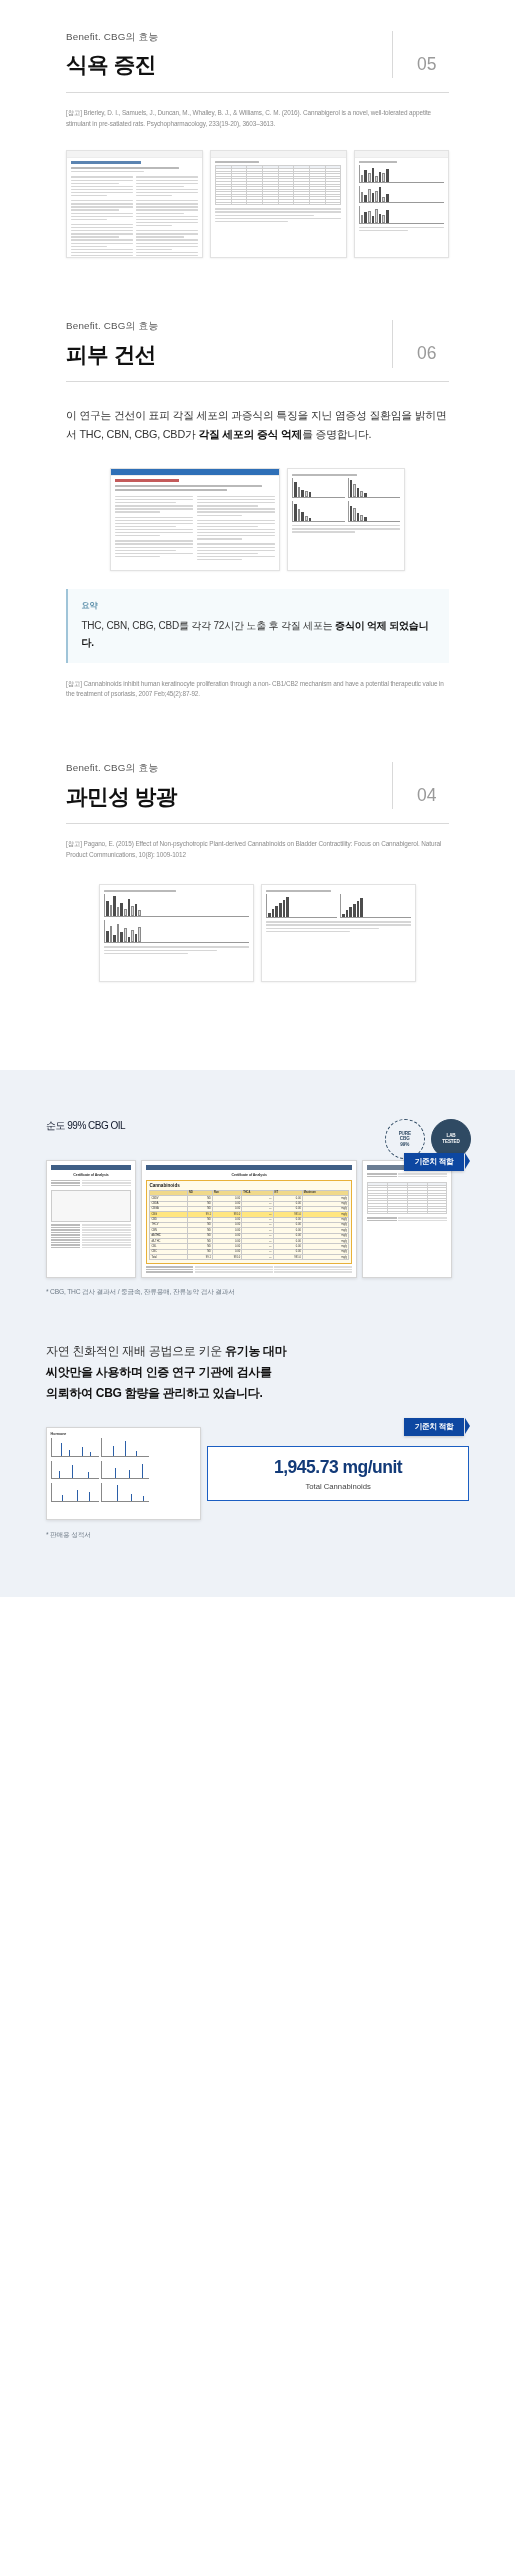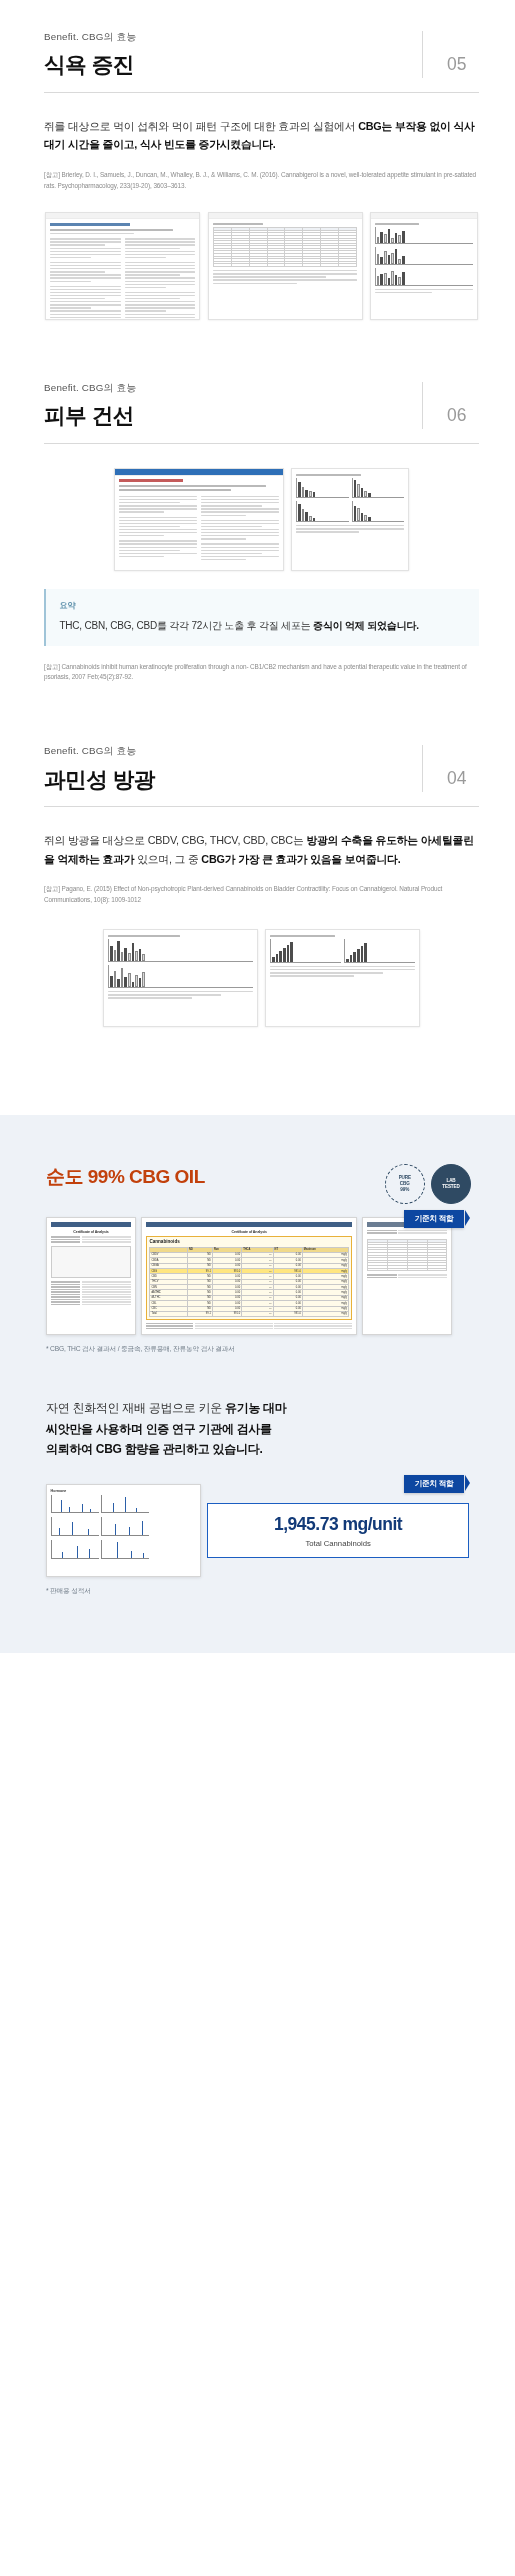--- a/index.html
+++ b/index.html
@@ -13,22 +13,21 @@
 
   .page {
     width: 515px;
     margin: 0 auto;
     background: #ffffff;
     position: relative;
   }
 
   
   .section {
-    padding: 0 36px;
-    margin-left: 8px;
+    padding: 0 66px;
   }
   .sec-header {
     display: flex;
     align-items: flex-end;
     justify-content: space-between;
     border-bottom: 1px solid #d9d9d9;
     padding-bottom: 13.4px;
   }
   .sec-header-left { display: flex; flex-direction: column; }
   .sec-eyebrow {
@@ -186,23 +185,23 @@
     position: relative;
   }
   .drop svg { display: block; }
   .ing-head-label {
     font-size: 11.3px;
     font-weight: bold;
     color: #2c3d52;
     letter-spacing: -0.2px;
   }
   .ing-sub {
-    font-size: 19px;
-    font-weight: bold;
-    color: #c2410c;
+    font-size: 10px;
+    font-weight: normal;
+    color: #0f172a;
     letter-spacing: -0.5px;
     margin-bottom: 5.2px;
   }
   .ing-title {
     font-size: 27px;
     font-weight: bold;
     color: #1b2a3a;
     letter-spacing: -1px;
     line-height: 1.15;
   }
@@ -395,21 +394,20 @@
 
   <div class="sp-60"></div>
   <div class="section">
     <div class="sec-header">
       <div class="sec-header-left">
         <div class="sec-eyebrow">Benefit. CBG의 효능</div>
         <div class="sec-title">식욕 증진</div>
       </div>
       <div class="sec-num">05</div>
     </div>
-    <div class="sec-body">쥐를 대상으로 먹이 섭취와 먹이 패턴 구조에 대한 효과의 실험에서 <b>CBG는 부작용 없이 식사 대기 시간을 줄이고, 식사 빈도를 증가시켰습니다.</b></div>
     <div class="ref">[참고] Brierley, D. I., Samuels, J., Duncan, M., Whalley, B. J., &amp; Williams, C. M. (2016). Cannabigerol is a novel, well-tolerated appetite stimulant in pre-satiated rats. Psychopharmacology, 233(19-20), 3603–3613.</div>
 
     <div class="papers">
 
       <div class="paper" style="width:155px;height:108px;">
         <div class="ptitlebar"></div>
         <div class="pinner">
           <div class="hdrblock blue" style="width:55%;height:2.6px;"></div>
           <div class="txtline dark" style="width:85%;height:2.1px;"></div>
           <div class="txtline short"></div>
@@ -689,20 +687,21 @@
   <div class="sp-120"></div>
 
   <div class="section">
     <div class="sec-header">
       <div class="sec-header-left">
         <div class="sec-eyebrow">Benefit. CBG의 효능</div>
         <div class="sec-title">피부 건선</div>
       </div>
       <div class="sec-num">06</div>
     </div>
+    <div class="sec-body">이 연구는 건선이 표피 각질 세포의 과증식의 특징을 지닌 염증성 질환임을 밝히면서 THC, CBN, CBG, CBD가 <b>각질 세포의 증식 억제</b>를 증명합니다.</div>
 
     <div class="papers" style="margin-top:24px;">
       <div class="paper" style="width:170px;height:103px;">
         <div class="ptitlebar" style="background:#2e6fb7;height:7.2px;"></div>
         <div class="pinner">
           <div class="hdrblock red" style="width:40%;height:2.1px;"></div>
           <div class="txtline dark" style="width:92%;height:2.3px;"></div>
           <div class="txtline dark" style="width:70%;height:2.3px;"></div>
           <div style="height:3.1px;"></div>
           <div class="cols2">
@@ -810,21 +809,20 @@
   <div class="sp-120"></div>
 
   <div class="section">
     <div class="sec-header">
       <div class="sec-header-left">
         <div class="sec-eyebrow">Benefit. CBG의 효능</div>
         <div class="sec-title">과민성 방광</div>
       </div>
       <div class="sec-num">04</div>
     </div>
-    <div class="sec-body">쥐의 방광을 대상으로 CBDV, CBG, THCV, CBD, CBC는 <b>방광의 수축을 유도하는 아세틸콜린을 억제하는 효과가</b> 있으며, 그 중 <b>CBG가 가장 큰 효과가 있음을 보여줍니다.</b></div>
     <div class="ref">[참고] Pagano, E. (2015) Effect of Non-psychotropic Plant-derived Cannabinoids on Bladder Contractility: Focus on Cannabigerol. Natural Product Communications, 10(8): 1009-1012</div>
 
     <div class="papers" style="margin-top:23px;">
       <div class="paper" style="width:155px;height:98px;">
         <div class="pinner" style="padding-top:5.2px;">
           <div class="txtline dark" style="width:50%;height:2.1px;"></div>
           <div class="minichart" style="height:23px;">
             <i style="height:70%"></i>
               <i class="w" style="height:50%"></i>
             <i style="height:90%"></i>

